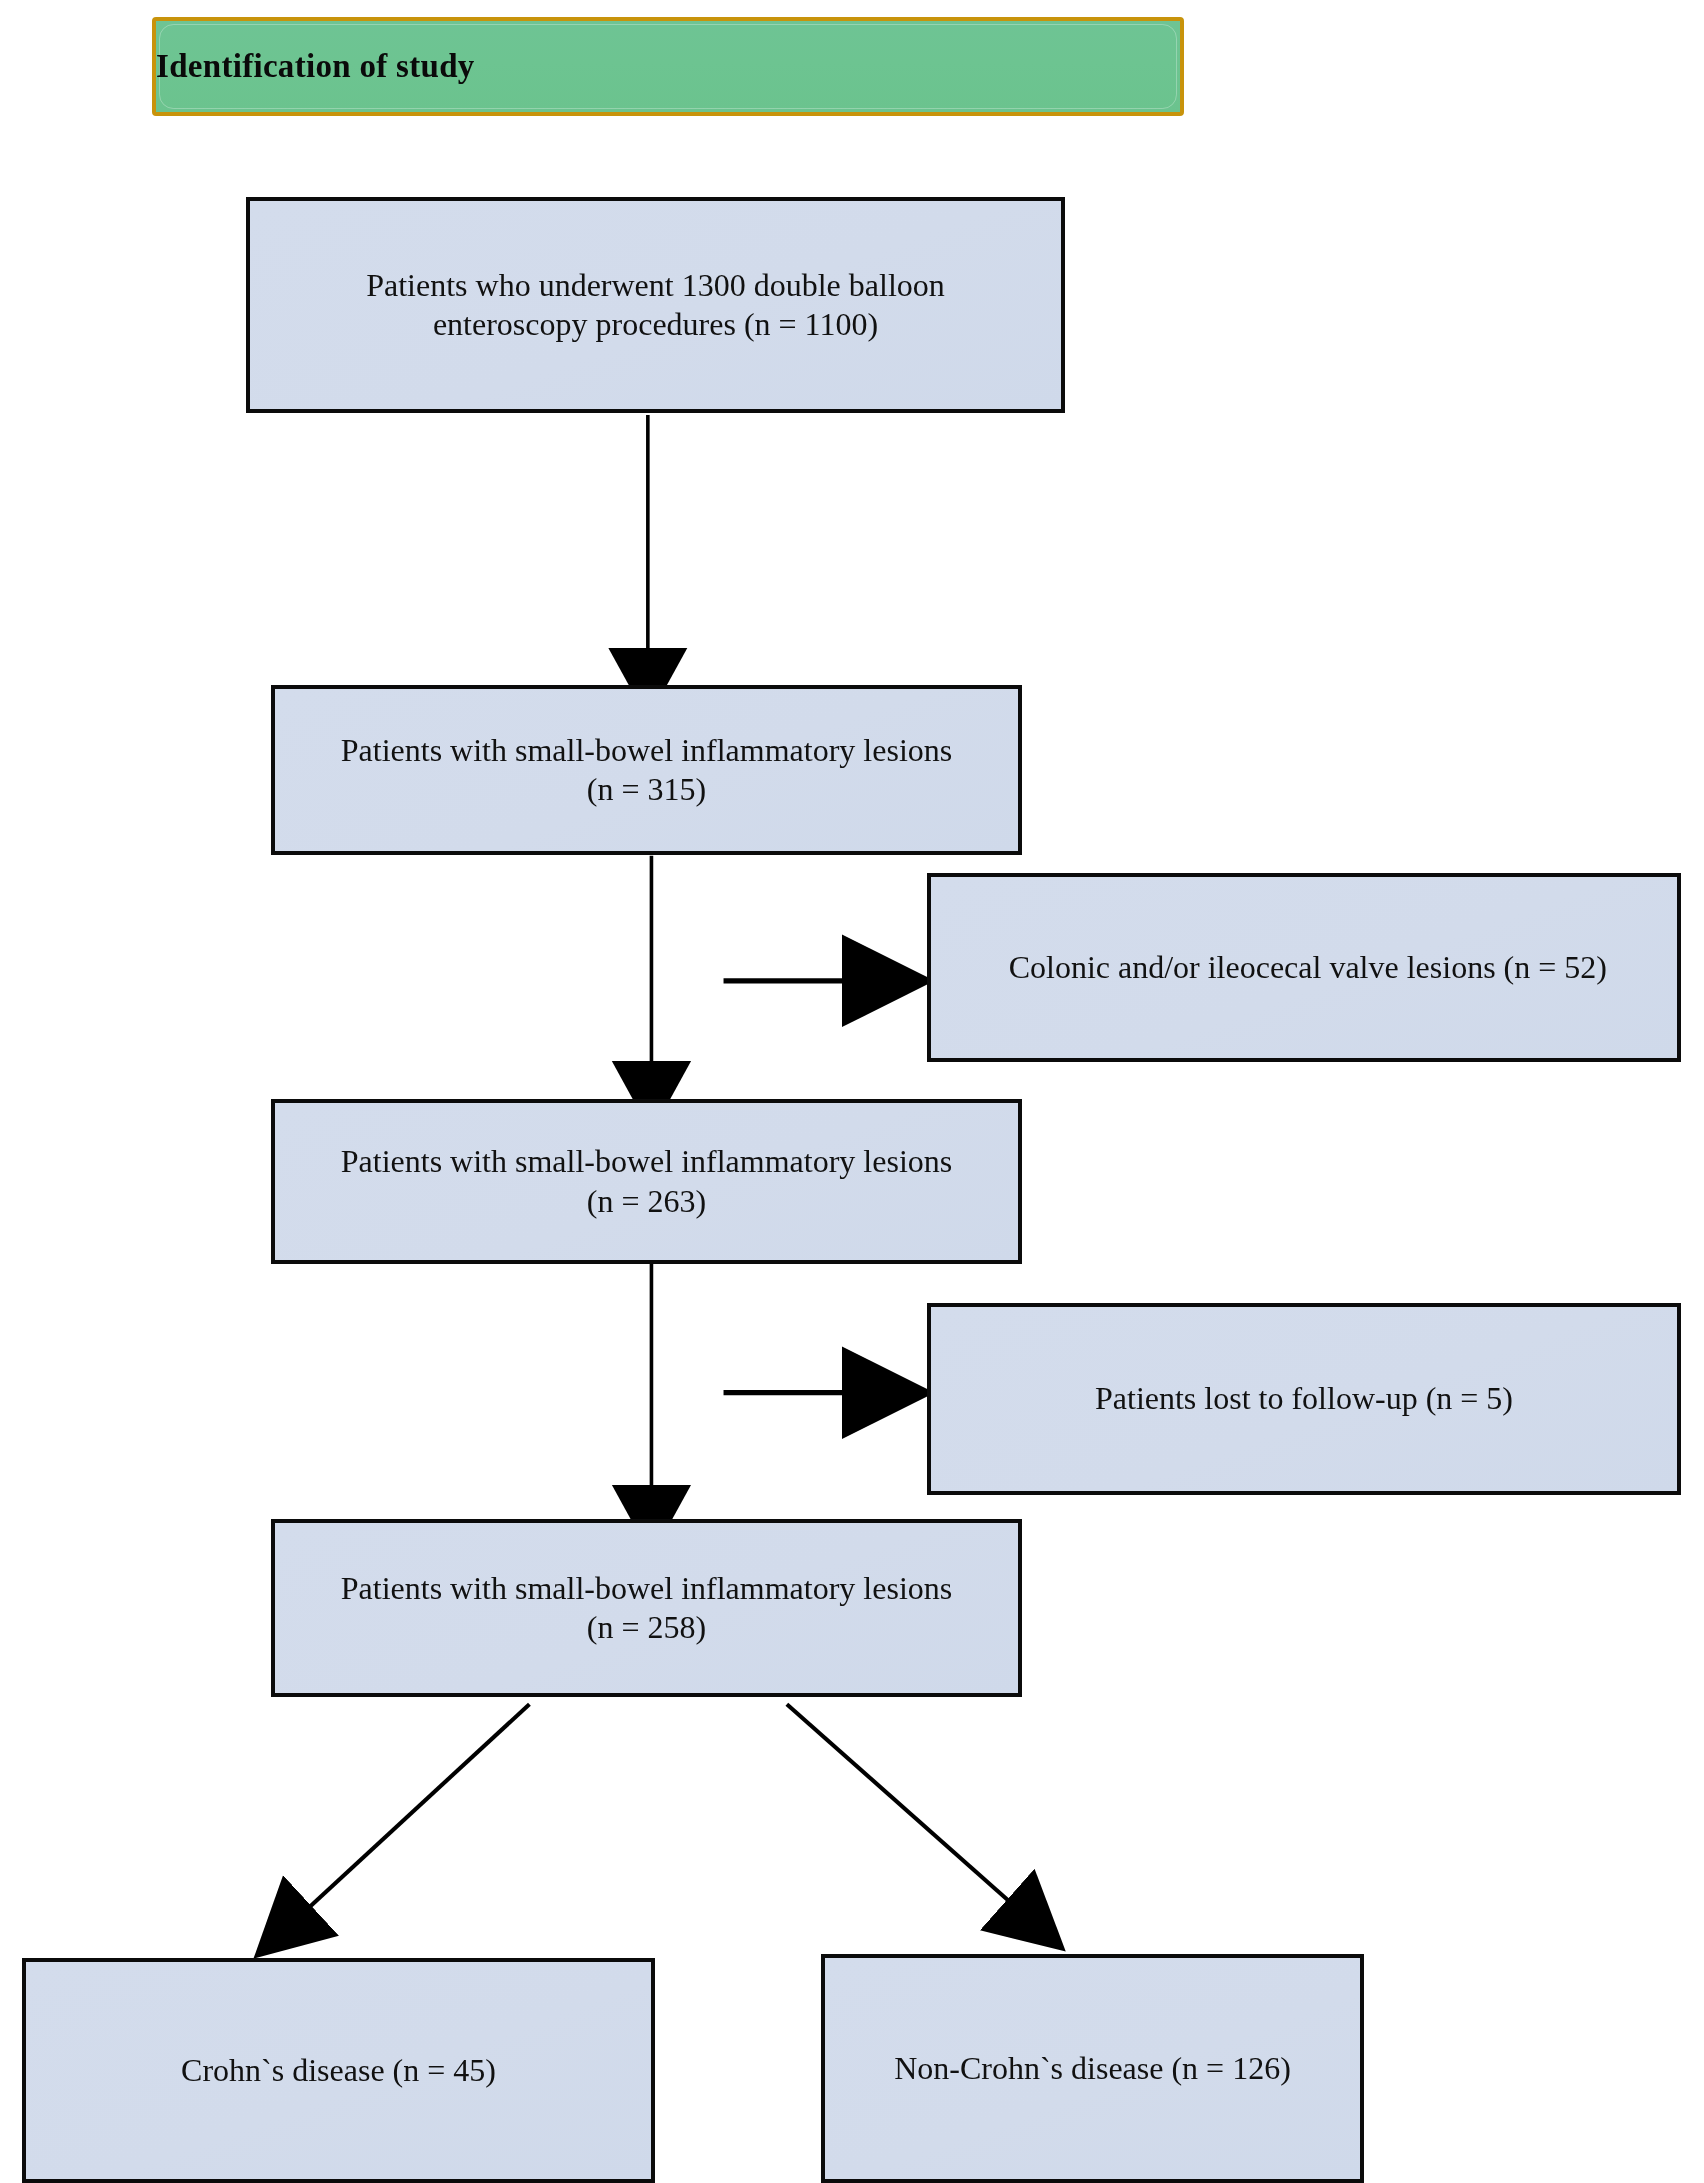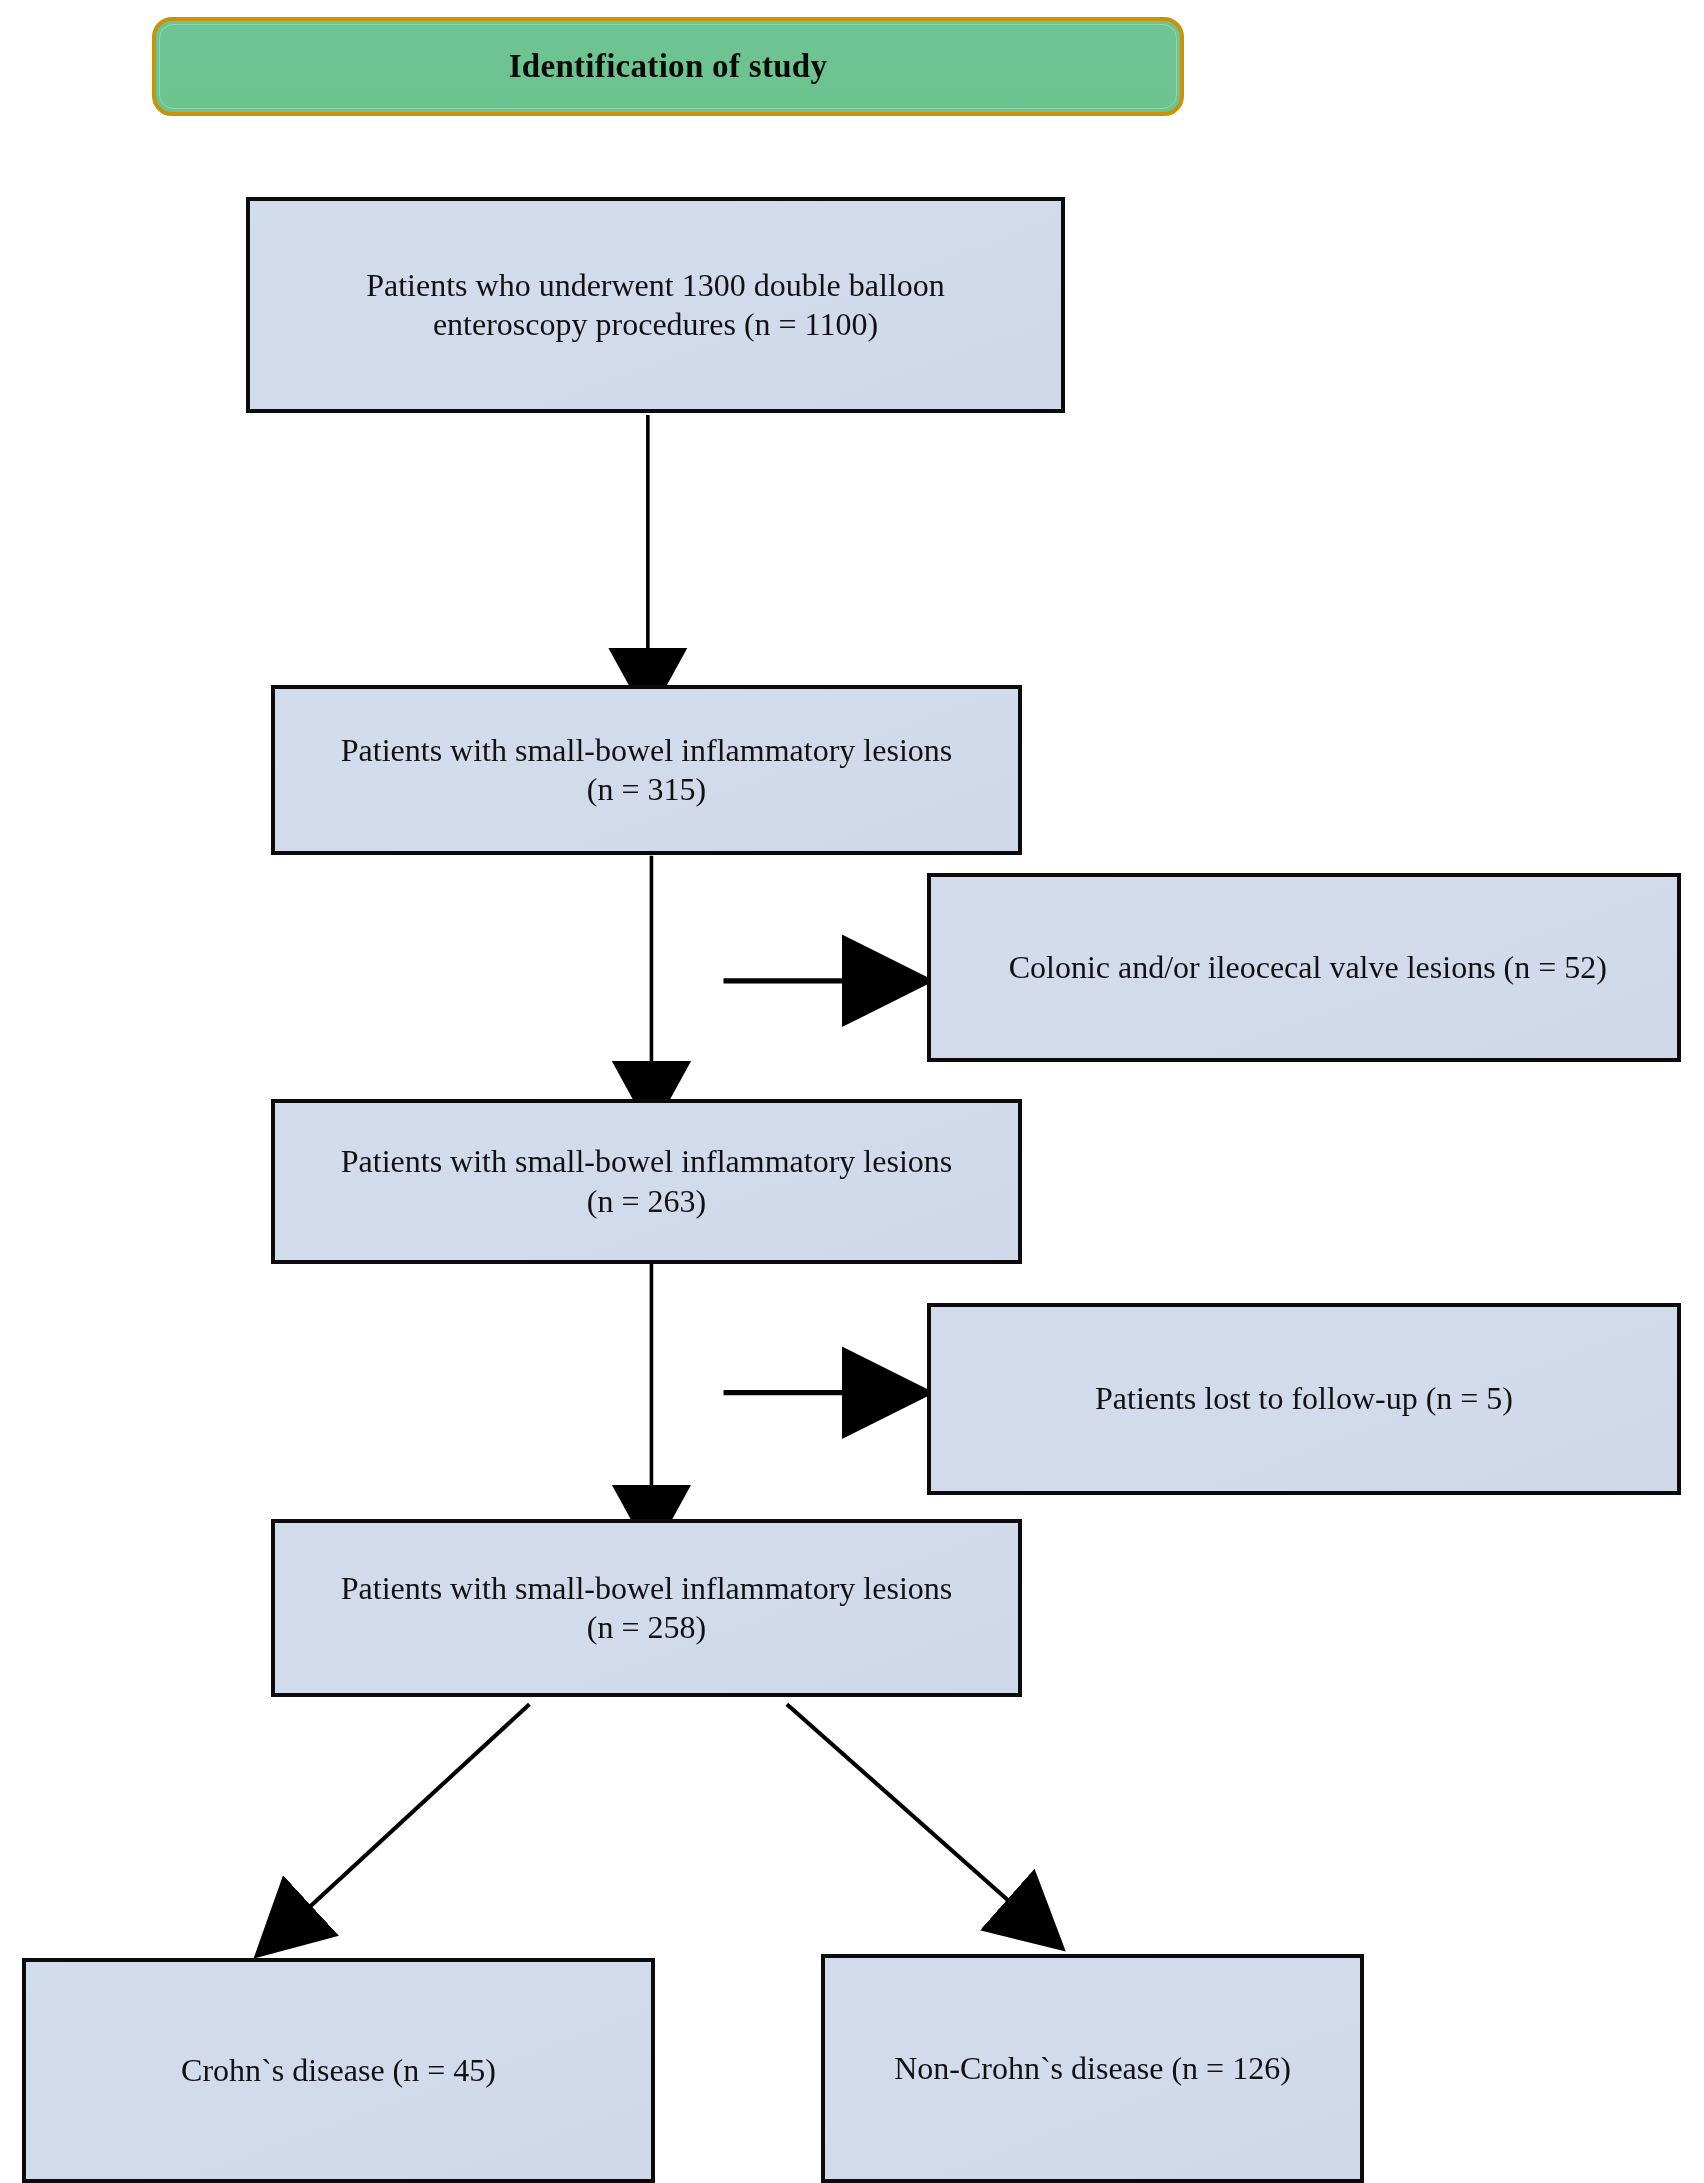--- a/index.html
+++ b/index.html
@@ -20,25 +20,25 @@
 
   
   .header-banner {
     position: absolute;
     left: 152px;
     top: 17px;
     width: 1032px;
     height: 99px;
     background: linear-gradient(180deg,#6ec494 0%, #6dc491 45%, #6bc38e 100%);
     border: 4.6px solid #c8930b;
-    border-radius: 20px;
+    border-radius: 4px;
     box-sizing: border-box;
     display: flex;
     align-items: center;
-    justify-content: center;
+    justify-content: flex-start;
   }
   .header-banner .inner-line {
     position: absolute;
     left: 3.1px; right: 3.1px; top: 3.1px; bottom: 3.1px;
     border: 1.5px solid rgba(255,255,255,0.28);
     border-radius: 14.4px;
     pointer-events: none;
   }
   .header-title {
     font-size: 33px;

